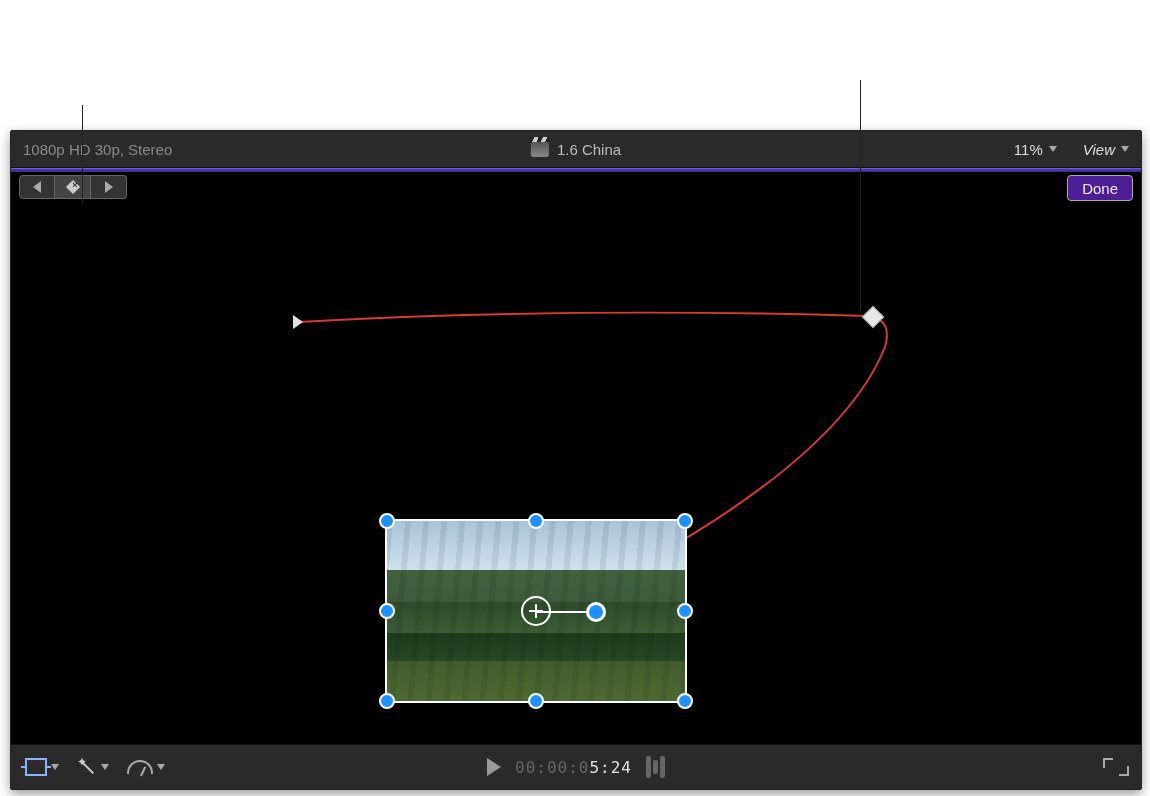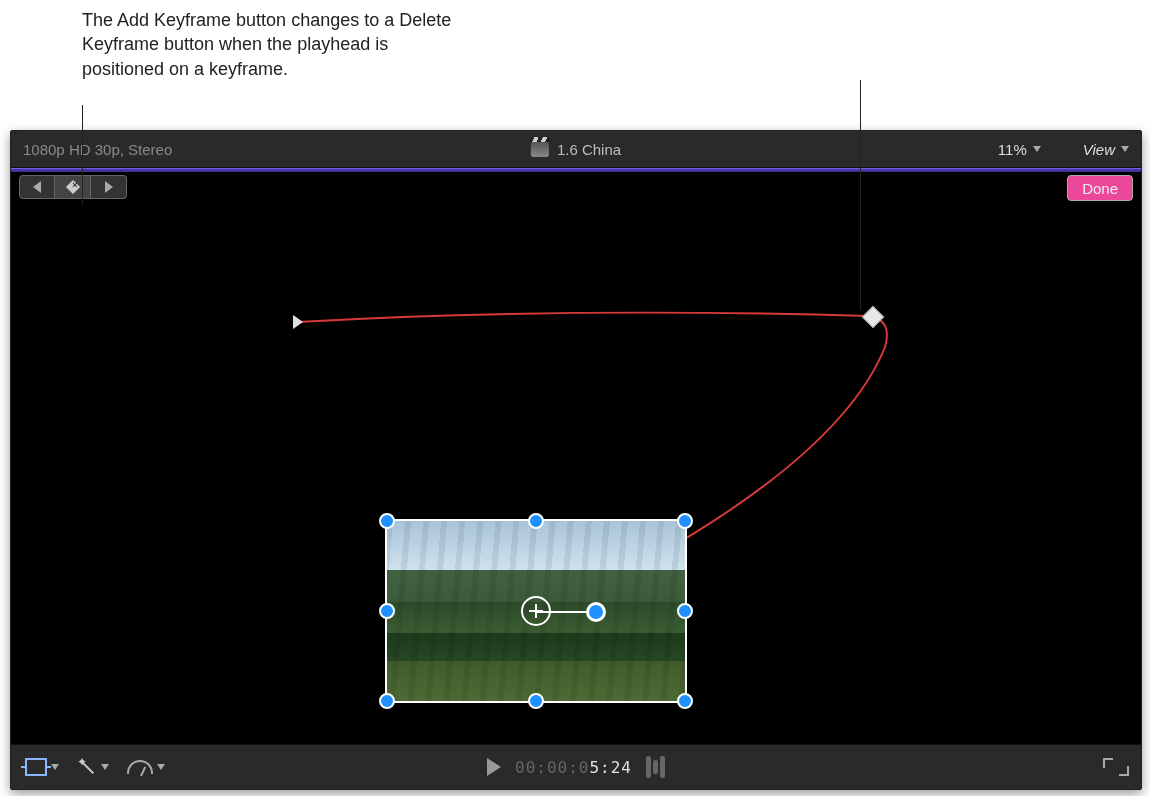--- a/index.html
+++ b/index.html
@@ -55,21 +55,21 @@
     border-radius:2px;
     box-shadow:0 4px 12px rgba(0,0,0,0.4);
   }
   .titlebar{
     height:36px;
     background:#2a2a2a;
     border-bottom:1px solid #111;
     display:flex;
     align-items:center;
     padding:0 12px;
-    gap:26px;
+    gap:10px;
     color:var(--text-gray);
     font-size:15px;
   }
   .titlebar .spacer{flex:1;}
   .clip-title{
     display:flex;align-items:center;gap:8px;
     position:absolute;
     left:50%;transform:translateX(-50%);
     color:#bbb;
   }
@@ -130,21 +130,21 @@
   .diamond .x{
     position:absolute;left:2px;top:-3px;font-size:9px;color:#333;transform:rotate(-45deg);font-weight:700;
   }
   .done-btn{
     position:absolute;
     top:44px;right:8px;
     height:24px;
     padding:0 14px;
     border:1px solid #aaa;
     border-radius:4px;
-    background:#ec4899;
+    background:#4c1d95;
     color:#eee;
     font-size:15px;
     display:flex;align-items:center;
     z-index:10;
     cursor:default;
   }
 
   
   .viewer{
     position:absolute;
@@ -311,21 +311,20 @@
     content:"";position:absolute;width:8px;height:8px;border:2px solid #aaa;
   }
   .full::before{left:-2px;top:-2px;border-right:none;border-bottom:none;}
   .full::after{right:-2px;bottom:-2px;border-left:none;border-top:none;}
 </style>
 </head>
 <body>
 
 <div class="page">
 
-  <div class="callout callout-left">The Add Keyframe button changes to a Delete Keyframe button when the playhead is positioned on a keyframe.</div>
   <div class="callout-line left"></div>
   <div class="callout-line right"></div>
 
   <div class="app">
 
     <div class="titlebar">
       <span>1080p HD 30p, Stereo</span>
       <div class="clip-title">
         <span class="icon-clapper"></span>
         <span>1.6 China</span>

